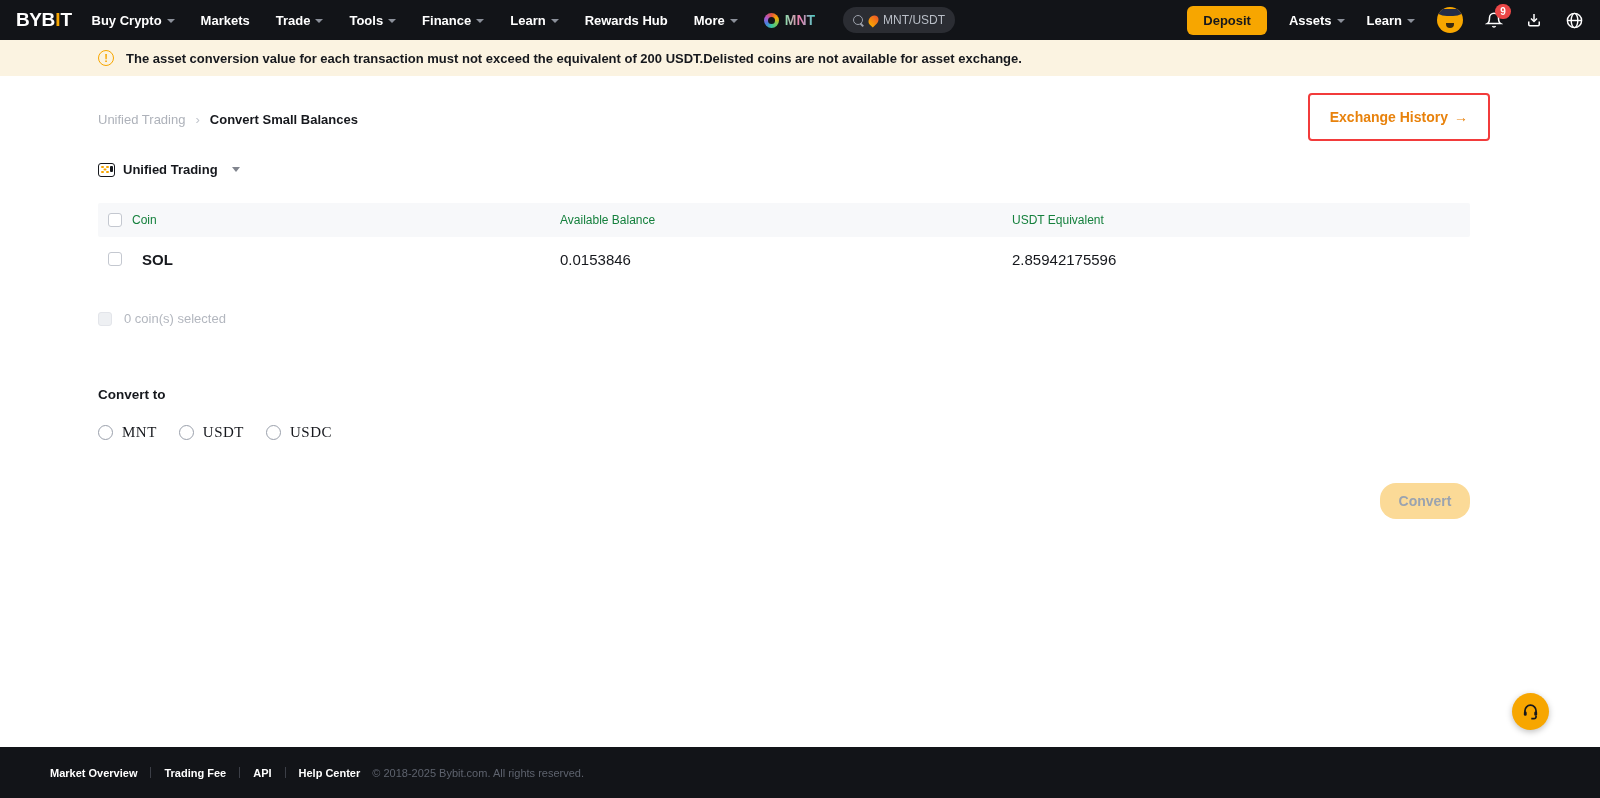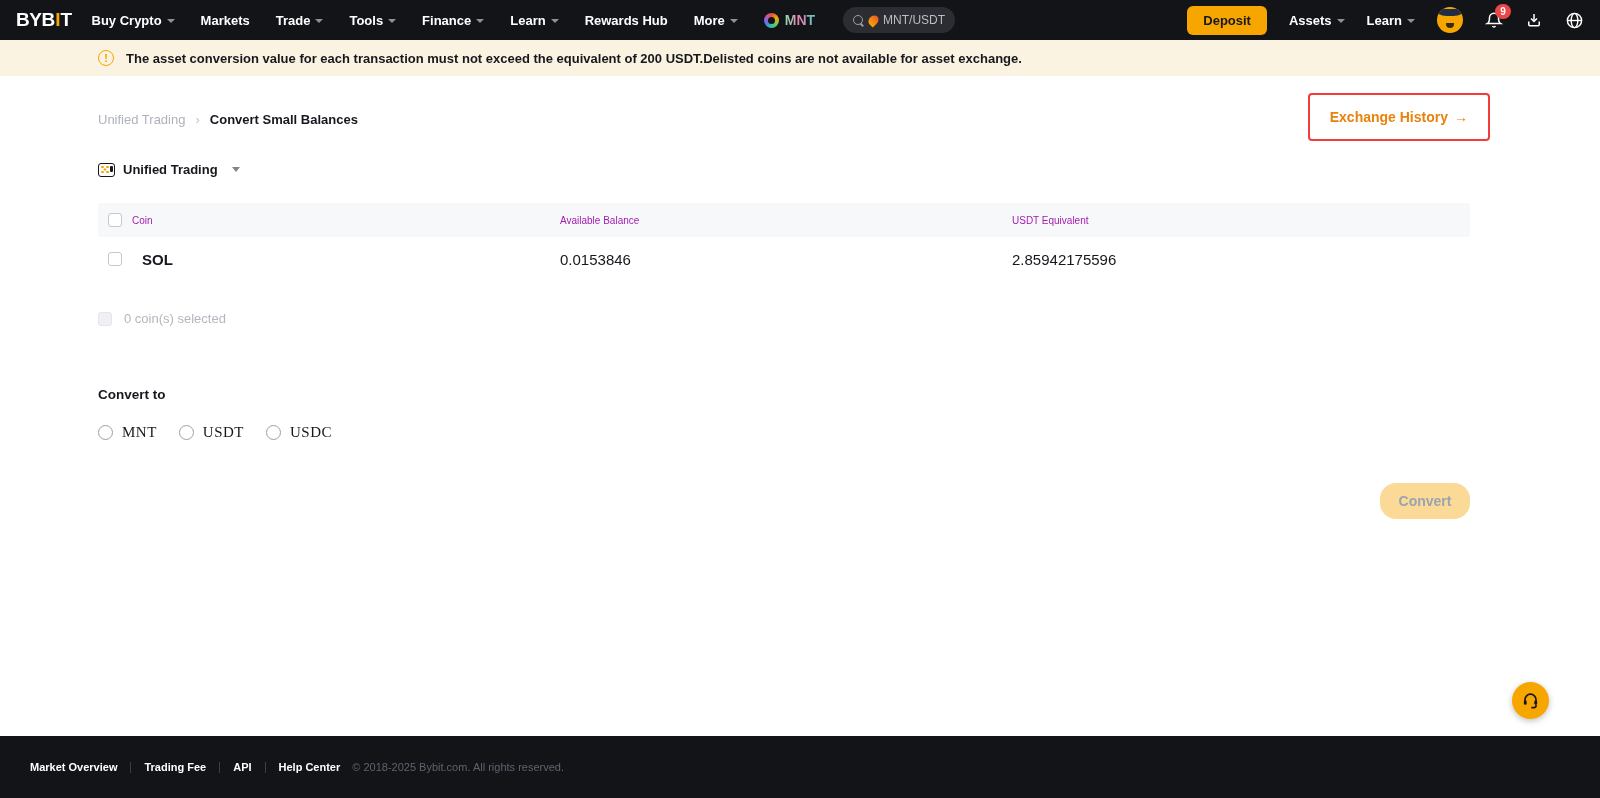--- a/index.html
+++ b/index.html
@@ -62,21 +62,21 @@
   .uta-icon { width:17px; height:14px; border:1.5px solid #16181d; border-radius:3px; position:relative; background:#fff; }
   .uta-icon::before { content:""; position:absolute; left:2px; top:2px; width:2.5px; height:2.5px; background:#f7a600; border-radius:50%;
     box-shadow:5px 0 0 #f7a600, 0 5px 0 #f7a600, 5px 5px 0 #f7a600, 2.5px 2.5px 0 #f7a600; }
   .uta-icon::after { content:""; position:absolute; right:1px; top:2.5px; width:3.5px; height:6px; background:#16181d; border-radius:1px; }
   .acct-label { font-size:13px; font-weight:700; color:#16181d; }
   .acct-caret { width:0; height:0; border-left:4.5px solid transparent; border-right:4.5px solid transparent; border-top:5px solid #81858e; margin-left:6px; }
 
   
   .table { margin-top:26px; }
   .t-head { display:grid; grid-template-columns:452px 452px 1fr; background:#f7f8fa; height:34px; align-items:center; padding:0 10px; border-radius:2px; }
-  .t-head .hcell { font-size:10px; color:#a21caf; display:flex; align-items:center; gap:10px; }
+  .t-head .hcell { font-size:12px; color:#15803d; display:flex; align-items:center; gap:10px; }
   .t-row { display:grid; grid-template-columns:452px 452px 1fr; height:44px; align-items:center; padding:0 10px; }
   .t-row .cell { font-size:15px; color:#16181d; display:flex; align-items:center; gap:20px; }
   .coin-name { font-weight:600; }
   .checkbox { width:14px; height:14px; border:1.5px solid #c4c8d0; border-radius:3px; background:#fff; cursor:pointer; flex-shrink:0; }
   .checkbox.disabled { background:#eef0f3; border-color:#e3e5ea; cursor:default; }
 
   .select-row { display:flex; align-items:center; gap:12px; margin-top:30px; }
   .select-text { font-size:13px; color:#b3b7bf; }
 
   
@@ -85,21 +85,21 @@
   .radio-row { display:flex; align-items:center; gap:22px; margin-top:22px; }
   .radio-opt { display:flex; align-items:center; gap:9px; cursor:pointer; }
   .radio { width:15px; height:15px; border:1.5px solid #9aa0ab; border-radius:50%; background:#fff; flex-shrink:0; }
   .radio-label { font-family:"Liberation Serif", serif; font-size:15px; color:#16181d; letter-spacing:0.5px; }
 
   .convert-btn-row { display:flex; justify-content:flex-end; margin-top:42px; }
   .convert-btn { background:#fbda97; color:#9aa3b0; border:none; border-radius:16px; width:90px; height:36px;
     font-size:14px; font-weight:700; font-family:inherit; cursor:not-allowed; }
 
   
-  .footer { height:62px; background:#121418; display:flex; align-items:center; padding:0 30px; flex-shrink:0; }
+  .footer { height:51px; background:#121418; display:flex; align-items:center; padding:0 50px; flex-shrink:0; }
   .footer-links { display:flex; align-items:center; }
   .f-link { color:#fff; font-size:11px; font-weight:700; cursor:pointer; white-space:nowrap; }
   .f-sep { width:1px; height:11px; background:#3c3f47; margin:0 13px; }
   .copyright { color:#5e636e; font-size:11px; margin-left:12px; }
 
   .chat-fab { position:absolute; right:51px; bottom:17px; width:37px; height:37px; border-radius:50%;
     background:#f7a600; display:flex; align-items:center; justify-content:center; cursor:pointer;
     box-shadow:0 2px 6px rgba(0,0,0,0.25); z-index:5; }
 </style>
 </head>

